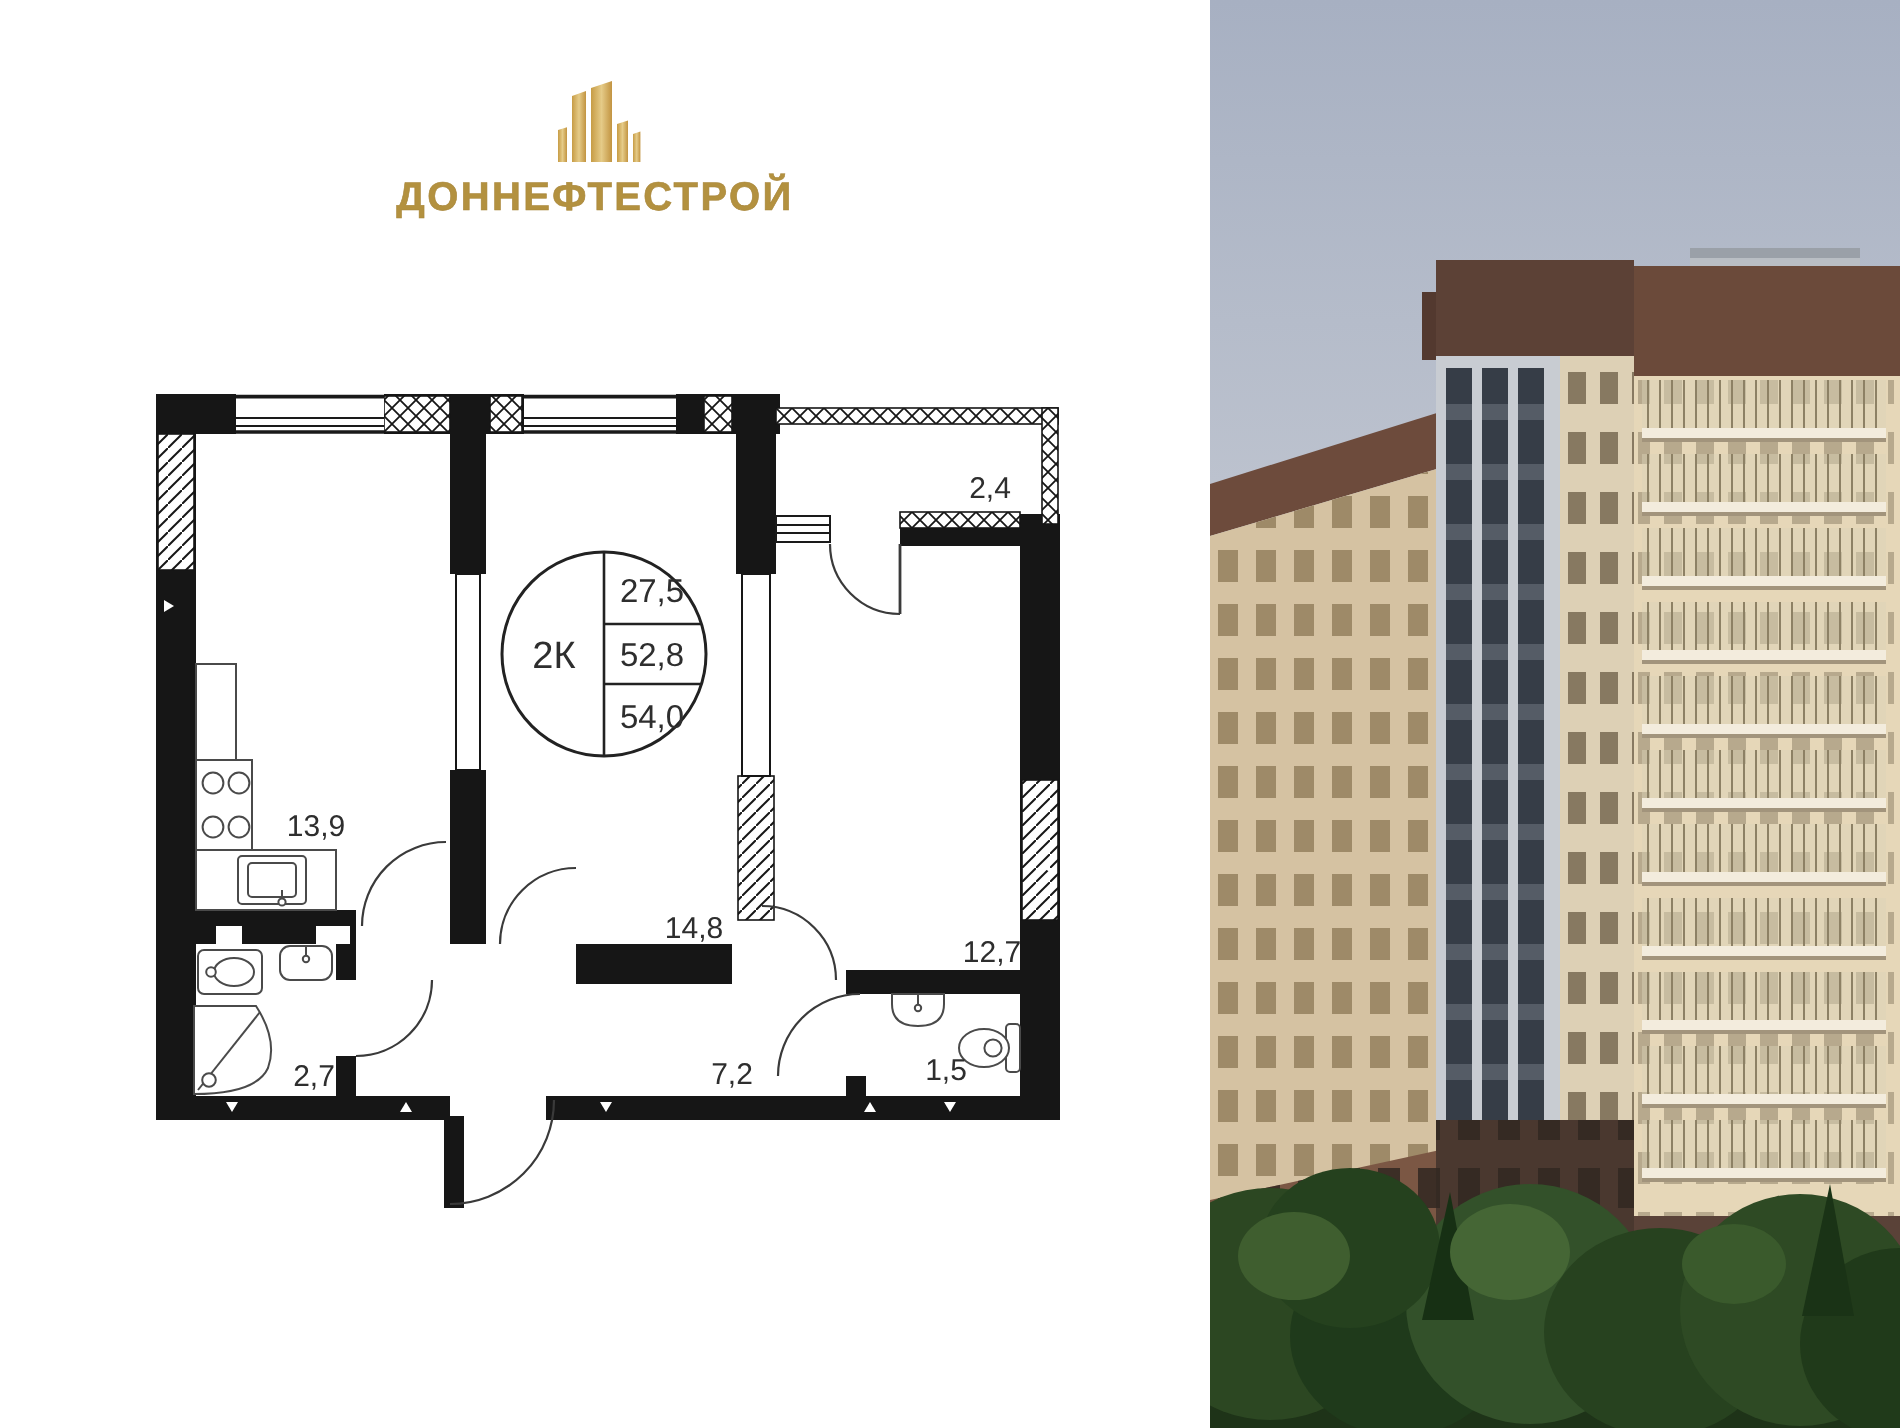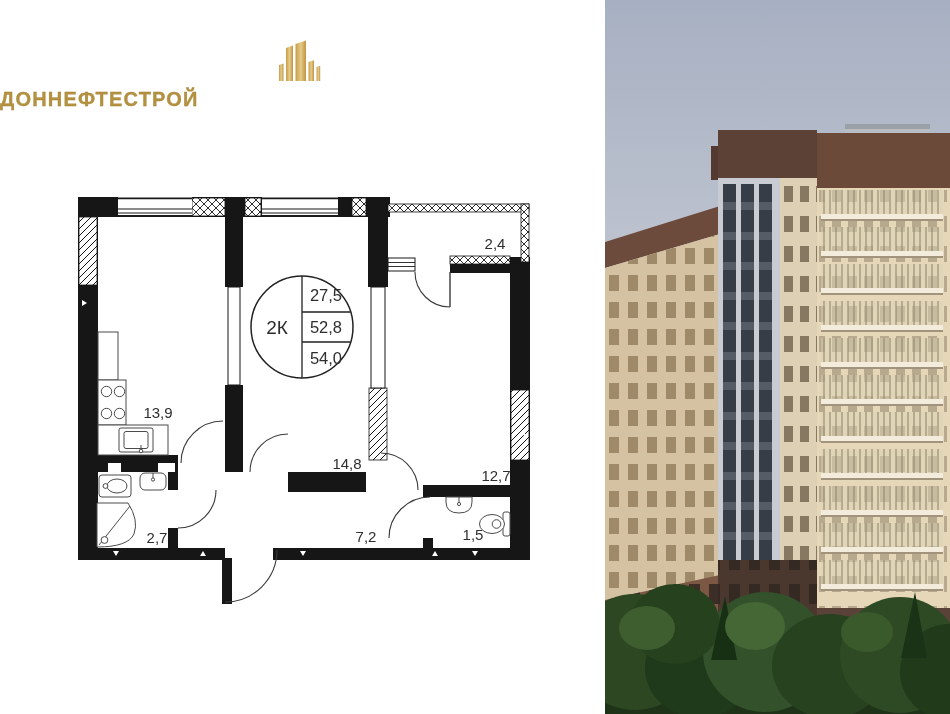--- a/index.html
+++ b/index.html
@@ -2,21 +2,21 @@
 <html><head>
 <meta charset="utf-8">
 <style>
   html,body{margin:0;padding:0;background:#ffffff;}
   .stage{
     position:relative;width:950px;height:714px;overflow:hidden;
     background:#ffffff;font-family:"Liberation Sans",sans-serif;
   }
   .left-panel{position:absolute;left:0;top:0;width:605px;height:714px;background:#fff;}
   .right-panel{position:absolute;left:605px;top:0;width:345px;height:714px;}
-  .logo{position:absolute;left:0;top:36px;width:595px;}
+  .logo{position:absolute;left:0;top:36px;width:595px;text-align:center;}
   .logo-icon{display:block;margin:0 auto 2px auto;}
   .brand-text{
     font-size:20px;font-weight:700;letter-spacing:1.2px;color:#b3913f;
     -webkit-text-stroke:.3px #a8863a;
   }
   .plan-svg{position:absolute;left:0;top:0;}
   .photo-svg{display:block;}
   svg text{font-family:"Liberation Sans",sans-serif;}
   .room-label{font-size:15px;fill:#2e2e2e;}
   .badge-type{font-size:19px;fill:#2e2e2e;}

